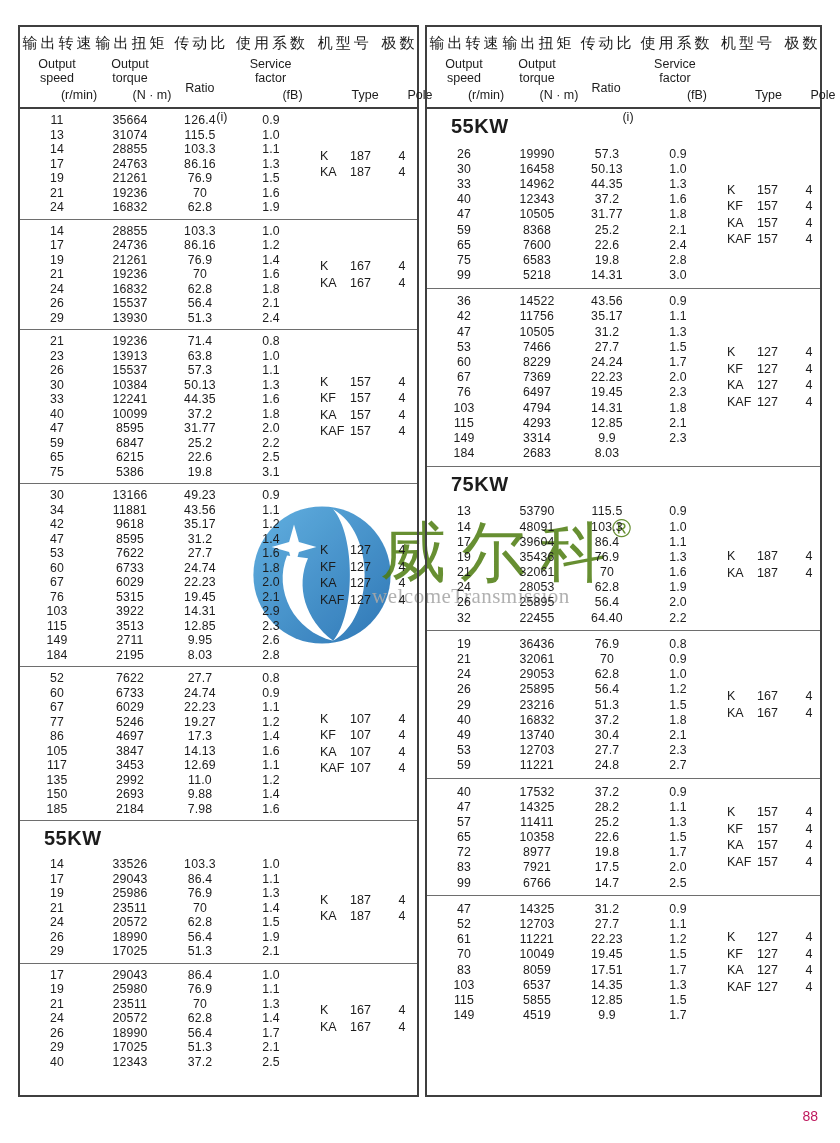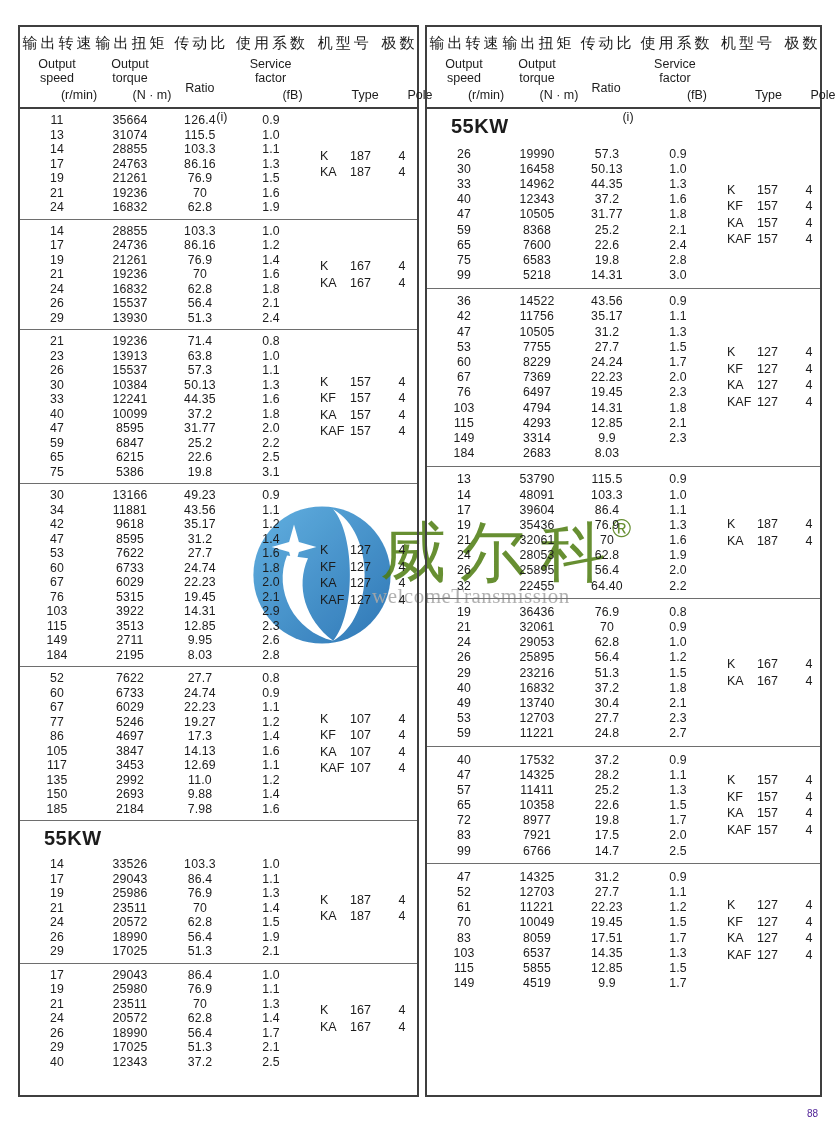--- a/index.html
+++ b/index.html
@@ -49,21 +49,21 @@
   #table-right .trow{height:15.2px;}
   .tcell{text-align:center;font-size:12.3px;letter-spacing:.2px;}
   .c0{width:74px;} .c1{width:72px;} .c2{width:68px;} .c3{width:74px;}
   .types{flex:1;display:flex;flex-direction:column;justify-content:center;
          padding-left:12px;box-sizing:border-box;align-items:center;}
   .tyrow{display:flex;align-items:center;height:16.5px;font-size:12.5px;}
   .tylab{width:66px;white-space:nowrap;}
   .typre{display:inline-block;width:30px;}
   .typole{width:32px;text-align:center;}
   
-  .pagenum{position:absolute;right:22px;top:1108px;font-size:10px;color:#4c1d95;z-index:2;}
+  .pagenum{position:absolute;right:22px;top:1108px;font-size:14px;color:#be185d;z-index:2;}
 </style>
 </head>
 <body>
 
 <div class="watermark">
   <svg class="wm-logo" viewBox="0 0 100 100">
     <defs>
       <linearGradient id="wmlg" x1="0" y1="0" x2="1" y2="1">
         <stop offset="0" stop-color="#55aade"></stop>
         <stop offset="1" stop-color="#1e6cb0"></stop>
@@ -746,21 +746,21 @@
             <div class="tcell c3">1.1</div>
           </div>
           <div class="trow">
             <div class="tcell c0">47</div>
             <div class="tcell c1">10505</div>
             <div class="tcell c2">31.2</div>
             <div class="tcell c3">1.3</div>
           </div>
           <div class="trow">
             <div class="tcell c0">53</div>
-            <div class="tcell c1">7755</div>
+            <div class="tcell c1">7466</div>
             <div class="tcell c2">27.7</div>
             <div class="tcell c3">1.5</div>
           </div>
           <div class="trow">
             <div class="tcell c0">60</div>
             <div class="tcell c1">8229</div>
             <div class="tcell c2">24.24</div>
             <div class="tcell c3">1.7</div>
           </div>
           <div class="trow">
@@ -812,20 +812,21 @@
           <div class="tyrow">
             <div class="tylab"><span class="typre">KA</span><span class="tynum">127</span></div>
             <div class="typole">4</div>
           </div>
           <div class="tyrow">
             <div class="tylab"><span class="typre">KAF</span><span class="tynum">127</span></div>
             <div class="typole">4</div>
           </div>
         </div>
       </div>
+      <div class="sectitle">75KW</div>
       <div class="block">
         <div class="rows">
           <div class="trow">
             <div class="tcell c0">13</div>
             <div class="tcell c1">53790</div>
             <div class="tcell c2">115.5</div>
             <div class="tcell c3">0.9</div>
           </div>
           <div class="trow">
             <div class="tcell c0">14</div>

